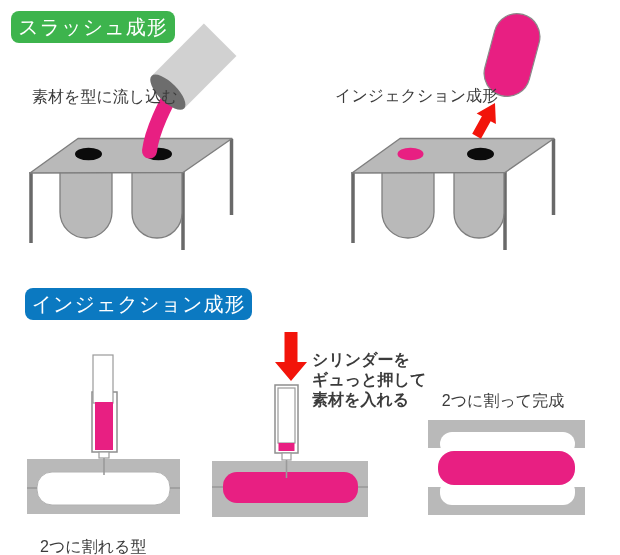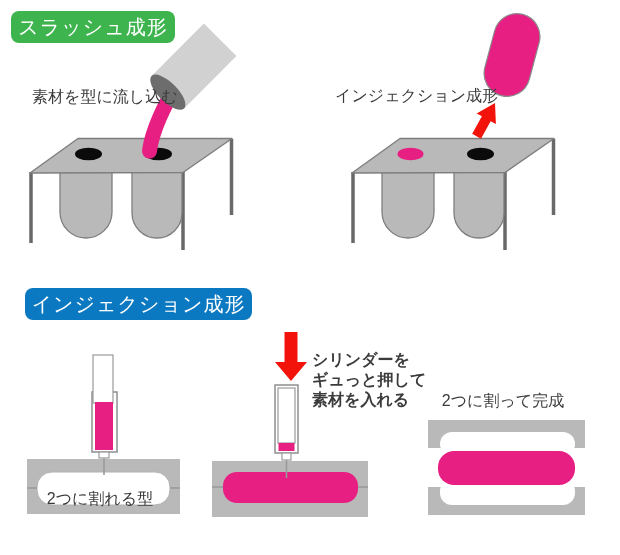--- a/index.html
+++ b/index.html
@@ -12,21 +12,21 @@
     position:absolute;display:flex;align-items:center;justify-content:center;
     color:#fff;font-size:20px;letter-spacing:1px;border-radius:8px;white-space:nowrap;
   }
   .badge-slush{left:11px;top:11px;width:164px;height:32px;background:var(--green,#3db44d);}
   .badge-injection{left:11px;top:288px;width:227px;height:32px;background:var(--blue,#0b79c1);margin-left:14px;}
   .caption{
     position:absolute;color:var(--text,#3b3b3b);font-size:16px;line-height:18px;white-space:nowrap;
   }
   .caption-pour{left:32px;top:88px;}
   .caption-extract{left:335px;top:87px;}
-  .caption-splitmold{left:40px;top:490px;width:120px;text-align:center;}
+  .caption-splitmold{left:40px;top:538px;width:120px;text-align:left;}
   .caption-finished{left:435px;top:392px;width:136px;text-align:center;}
   .caption-press{left:312px;top:350px;line-height:20px;}
   .caption-press div{white-space:nowrap;font-weight:bold;}
 
   
   .leg{stroke:var(--leg-gray,#696969);stroke-width:3.5;}
   .tube{fill:var(--gray-fill,#b9b9b9);stroke:var(--gray-stroke,#7e7e7e);stroke-width:1.3;}
   .tabletop{fill:var(--gray-fill,#b9b9b9);stroke:var(--gray-stroke,#7e7e7e);stroke-width:1.4;stroke-linejoin:round;}
   .hole{fill:var(--hole-black,#0b0b0b);}
   .hole-pink{fill:var(--pink,#e81f82);}

